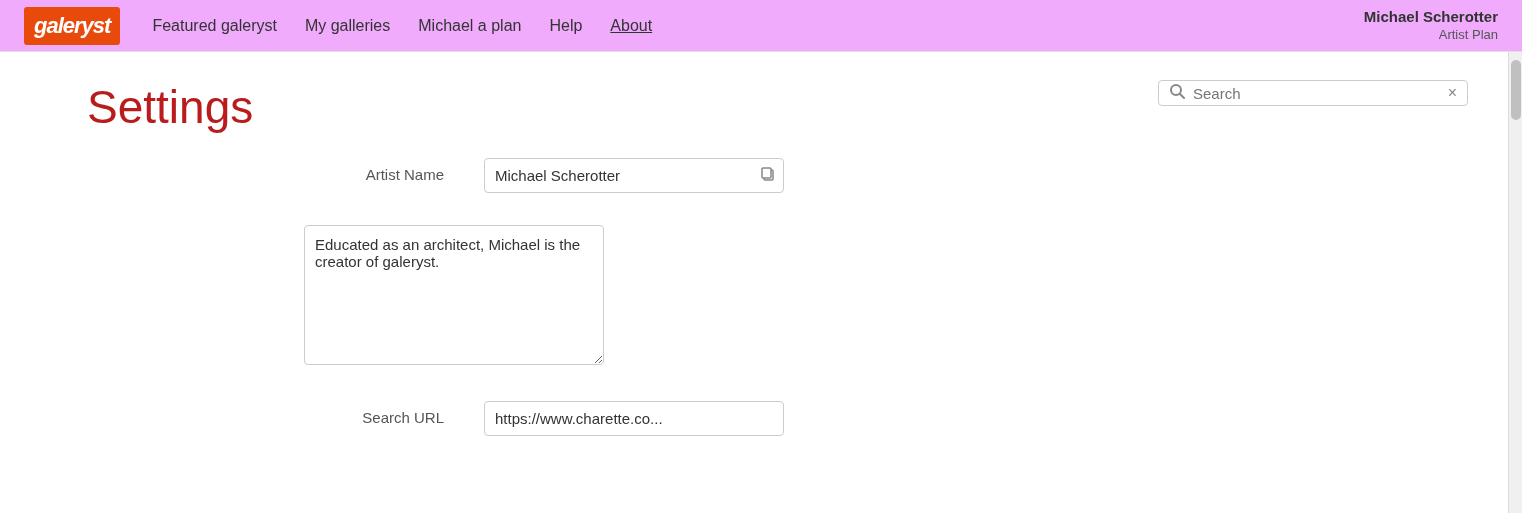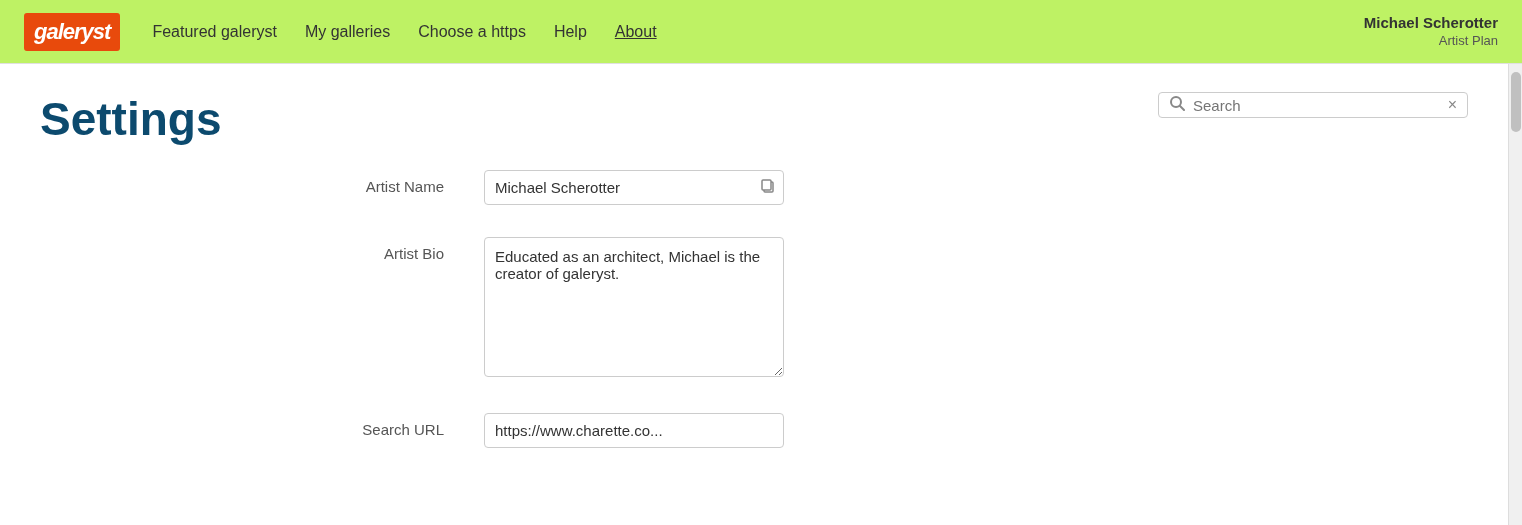--- a/index.html
+++ b/index.html
@@ -3,23 +3,23 @@
   <meta charset="utf-8">
   <style>
     * { box-sizing: border-box; margin: 0; padding: 0; }
     body { font-family: Arial, sans-serif; background: #fff; color: #333; }
 
     
     .navbar {
       display: flex;
       align-items: center;
       padding: 0 24px;
-      height: 64px;
+      height: 52px;
       border-bottom: 1px solid #e0e0e0;
-      background: #bef264;
+      background: #f0abfc;
     }
     .logo-wrap {
       display: flex;
       align-items: center;
       margin-right: 32px;
     }
     .logo-box {
       background: #e84a0c;
       color: #fff;
       font-size: 22px;
@@ -70,22 +70,23 @@
 
     
     .header-row {
       display: flex;
       align-items: flex-start;
       justify-content: space-between;
       padding: 28px 0 16px 0;
     }
     .page-title {
       font-size: 46px;
-      font-weight: 700;
-      color: #0c4a6e;
+      font-weight: 400;
+      color: #b91c1c;
+      margin-left: 47px;
     }
     .search-box {
       display: flex;
       align-items: center;
       border: 1px solid #ccc;
       border-radius: 4px;
       padding: 2px 10px;
       width: 310px;
       background: #fff;
     }
@@ -203,21 +204,21 @@
 </head>
 <body>
 
 <nav class="navbar">
   <div class="logo-wrap">
     <span class="logo-box">galeryst</span>
   </div>
   <div class="nav-links">
     <a class="nav-link">Featured galeryst</a>
     <a class="nav-link">My galleries</a>
-    <a class="nav-link">Choose a https</a>
+    <a class="nav-link">Michael a plan</a>
     <a class="nav-link">Help</a>
     <a class="nav-link active">About</a>
   </div>
   <div class="user-info">
     <span class="user-name">Michael Scherotter</span>
     <span class="user-plan">Artist Plan</span>
   </div>
 </nav>
 
 <div class="page-wrap">
@@ -247,21 +248,20 @@
             <span class="input-icon">
               <svg width="16" height="16" viewBox="0 0 16 16" fill="none" xmlns="http://www.w3.org/2000/svg">
                 <rect x="4" y="4" width="9" height="10" rx="1" stroke="#888" stroke-width="1.5"></rect>
                 <rect x="2" y="2" width="9" height="10" rx="1" fill="white" stroke="#888" stroke-width="1.5"></rect>
               </svg>
             </span>
           </div>
         </div>
 
         <div class="form-row">
-          <label class="form-label">Artist Bio</label>
           <div class="form-input-wrap">
             <textarea class="textarea-input" style="">Educated as an architect, Michael is the creator of galeryst.</textarea>
           </div>
         </div>
 
         <div class="form-row">
           <label class="form-label">Search URL</label>
           <div class="form-input-wrap">
             <input class="text-input" type="text" value="https://www.charette.co..." style="">
           </div>

